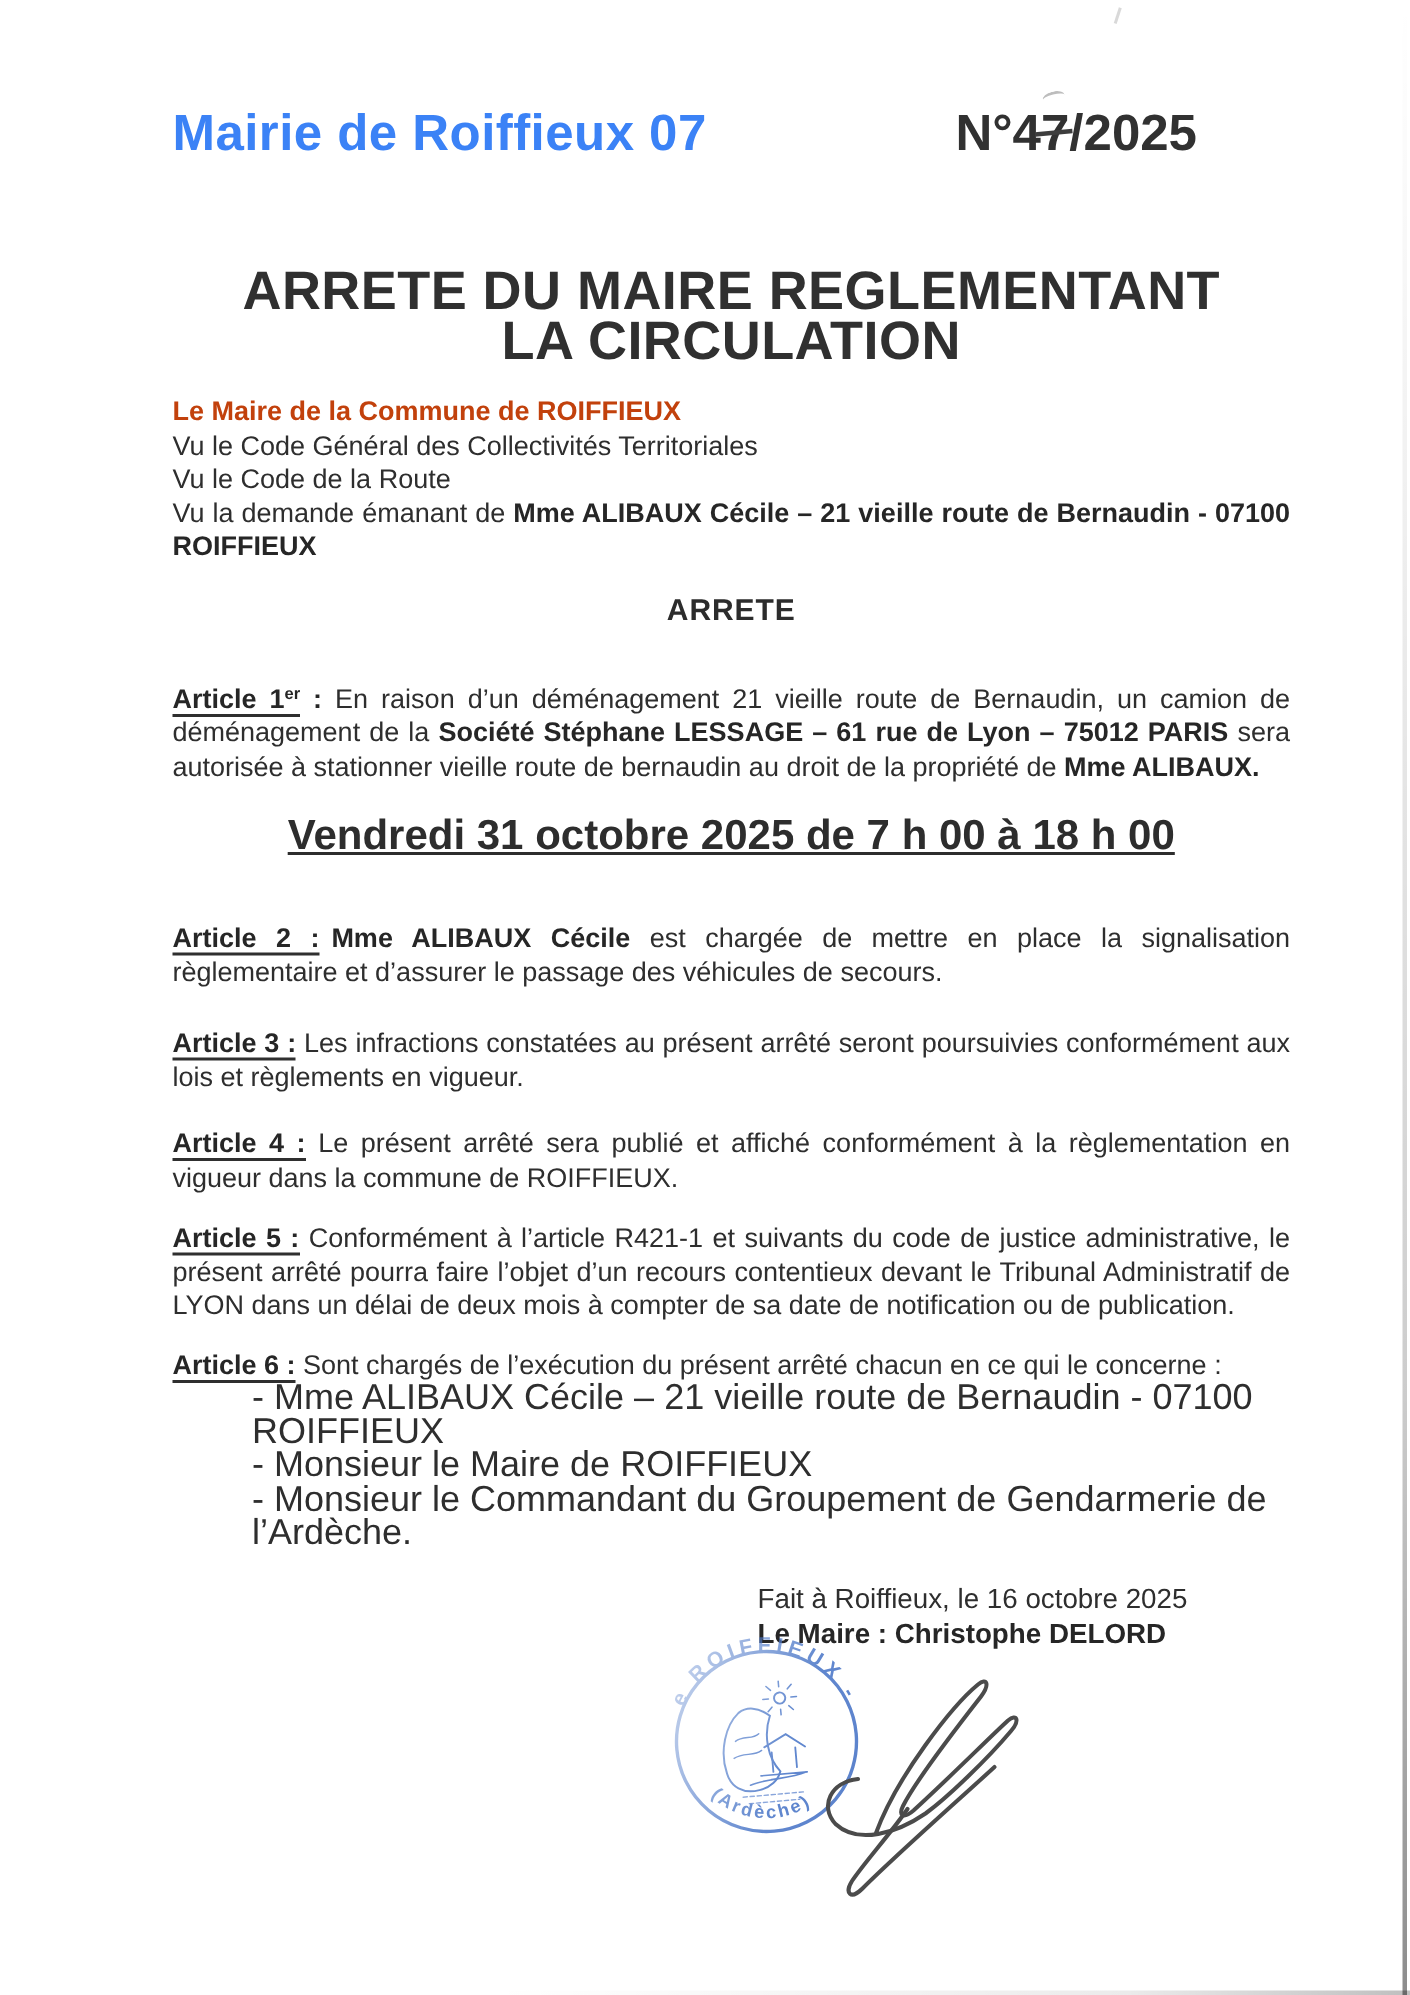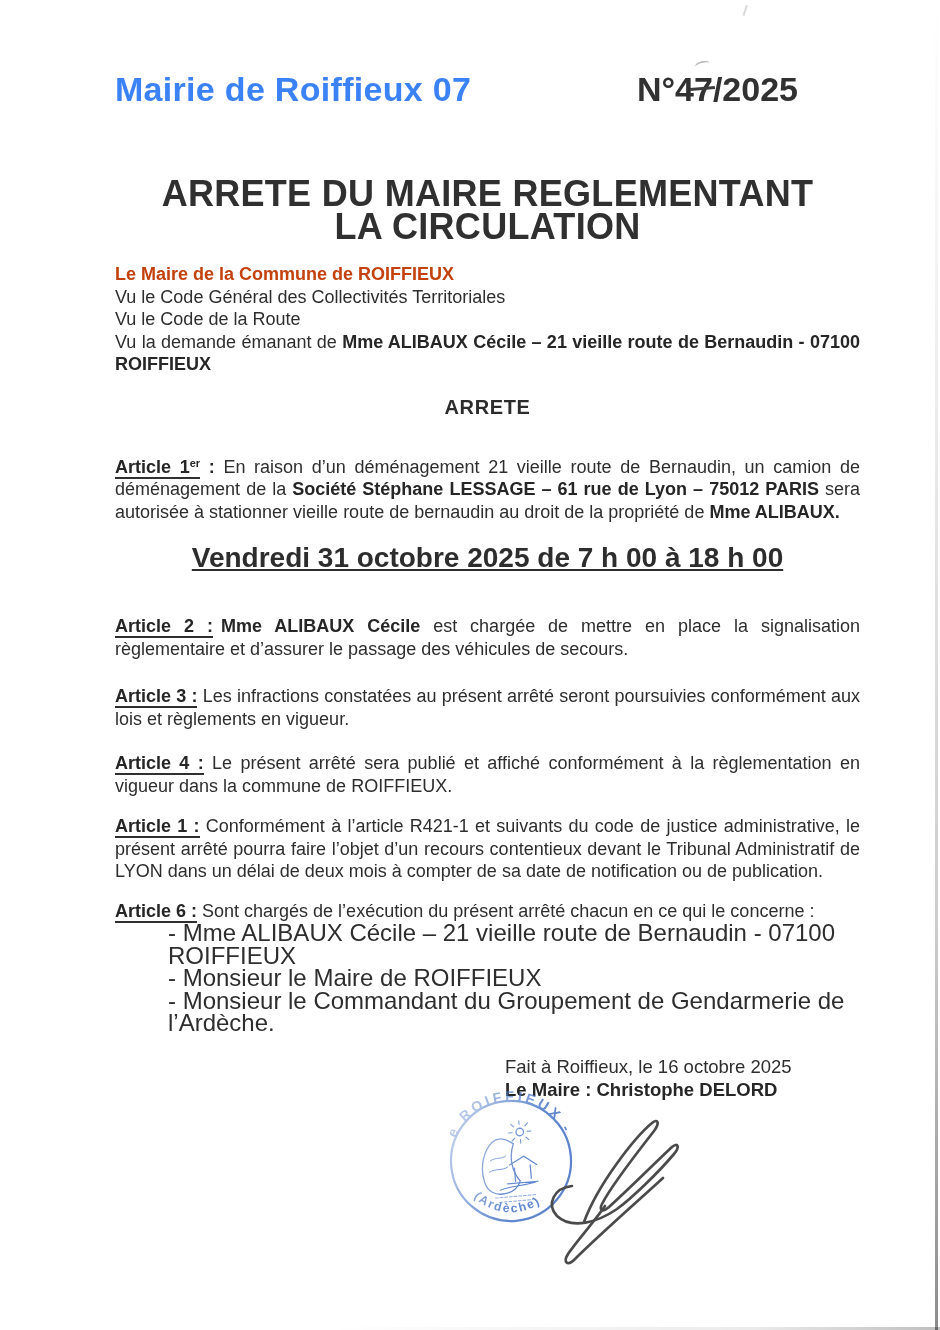--- a/index.html
+++ b/index.html
@@ -96,21 +96,21 @@
     <p class="para mt-art1"><span class="art-label"><span>Article 1</span><sup>er</sup></span><strong> : </strong><span>En raison d’un déménagement 21 vieille route de Bernaudin, un camion de déménagement de la </span><strong>Société Stéphane LESSAGE – 61 rue de Lyon – 75012 PARIS</strong><span> sera autorisée à stationner vieille route de bernaudin au droit de la propriété de </span><strong>Mme ALIBAUX.</strong></p>
 
     <div class="date-banner">Vendredi 31 octobre 2025 de 7 h 00 à 18 h 00</div>
 
     <p class="para mt-art2"><span class="art-label">Article 2 :</span><strong class="sp-after-colon">Mme ALIBAUX Cécile</strong><span> est chargée de mettre en place la signalisation règlementaire et d’assurer le passage des véhicules de secours.</span></p>
 
     <p class="para mt-art3"><span class="art-label">Article 3 :</span><span> Les infractions constatées au présent arrêté seront poursuivies conformément aux lois et règlements en vigueur.</span></p>
 
     <p class="para mt-art4"><span class="art-label">Article 4 :</span><span> Le présent arrêté sera publié et affiché conformément à la règlementation en vigueur dans la commune de ROIFFIEUX.</span></p>
 
-    <p class="para mt-art5"><span class="art-label">Article 1 :</span><span> Conformément à l’article R421-1 et suivants du code de justice administrative, le présent arrêté pourra faire l’objet d’un recours contentieux devant le Tribunal Administratif de LYON dans un délai de deux mois à compter de sa date de notification ou de publication.</span></p>
+    <p class="para mt-art5"><span class="art-label">Article 5 :</span><span> Conformément à l’article R421-1 et suivants du code de justice administrative, le présent arrêté pourra faire l’objet d’un recours contentieux devant le Tribunal Administratif de LYON dans un délai de deux mois à compter de sa date de notification ou de publication.</span></p>
 
     <p class="para mt-art6"><span class="art-label">Article 6 :</span><span> Sont chargés de l’exécution du présent arrêté chacun en ce qui le concerne :</span></p>
     <div class="exec-list">
       <div>- Mme ALIBAUX Cécile – 21 vieille route de Bernaudin - 07100 ROIFFIEUX</div>
       <div>- Monsieur le Maire de ROIFFIEUX</div>
       <div>- Monsieur le Commandant du Groupement de Gendarmerie de l’Ardèche.</div>
     </div>
 
     <div class="closing">
       <div>Fait à Roiffieux, le 16 octobre 2025</div>

